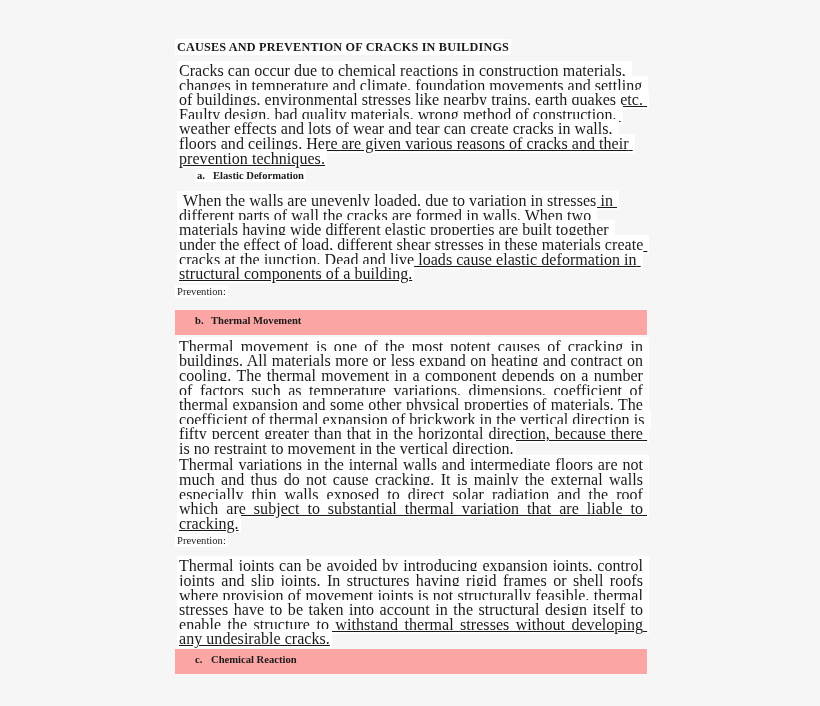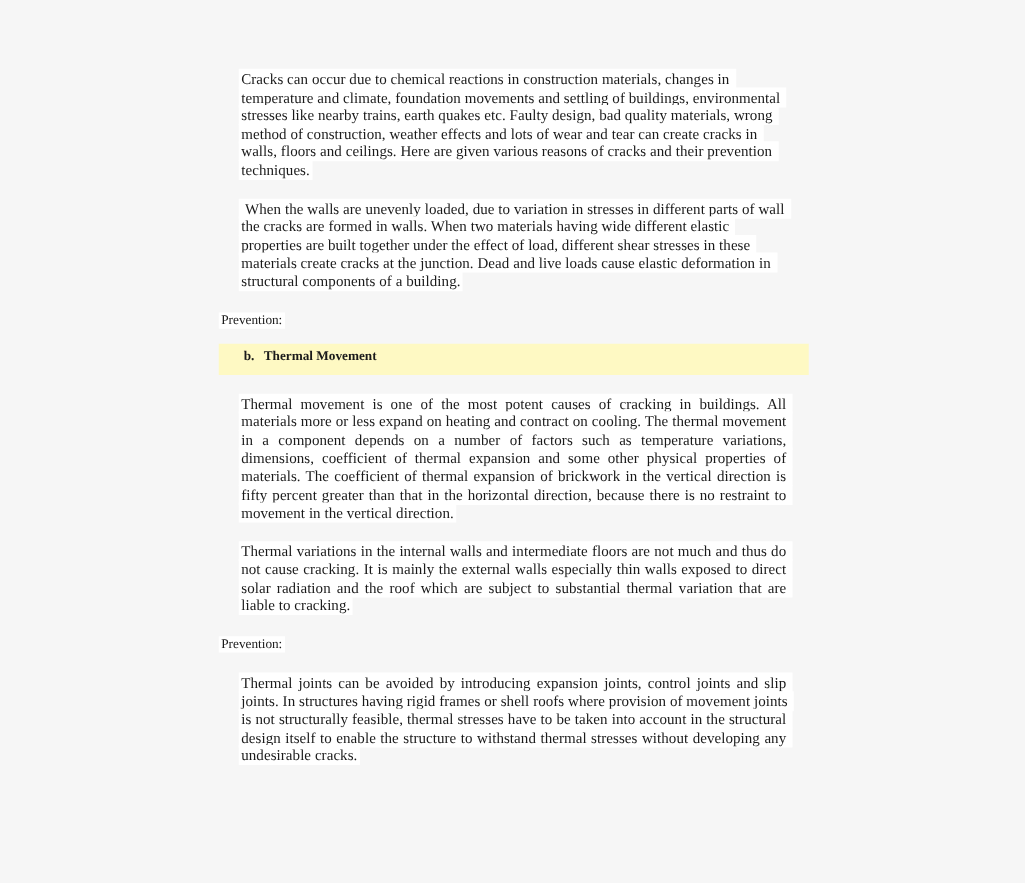--- a/index.html
+++ b/index.html
@@ -28,42 +28,43 @@
     box-decoration-break: clone;
   }
   .title {
     font-weight: bold;
     font-size: 12.2px;
     line-height: 15px;
     letter-spacing: 0.2px;
     margin: 0 0 9px 0;
   }
   p.body-par {
-    font-size: 12px;
+    font-size: 16px;
     line-height: 14.6px;
-    margin: 16px;
+    margin: 2px;
     letter-spacing: 0.05px;
     white-space: pre-wrap;
+    text-decoration: underline;
   }
   .justify {
     text-align: justify;
   }
   .sec-head {
     font-weight: bold;
     font-size: 10.6px;
     line-height: 15px;
     padding-left: 20px;
     margin: 0;
   }
   .sec-head .letter {
     display: inline-block;
     width: 16px;
   }
   .band {
-    background: #fef9c3;
+    background: #fca5a5;
     padding: 3px 0 7px 0;
   }
   .prev-label {
     font-weight: normal;
     font-size: 10.6px;
     line-height: 15px;
     margin: 0;
   }
   .mb-15 { margin-bottom: 15px; }
   .mb-13 { margin-bottom: 13px; }
@@ -71,36 +72,41 @@
   .mb-9  { margin-bottom: 9px; }
   .mb-7  { margin-bottom: 7px; }
   .mb-5  { margin-bottom: 5px; }
   .mb-4  { margin-bottom: 4px; }
 </style>
 </head>
 <body>
 
 <div class="page">
 
+  <h1 class="title"><span class="hl">CAUSES AND PREVENTION OF CRACKS IN BUILDINGS</span></h1>
 
   <p class="body-par mb-15"><span class="hl">Cracks can occur due to chemical reactions in construction materials, changes in temperature and climate, foundation movements and settling of buildings, environmental stresses like nearby trains, earth quakes etc. Faulty design, bad quality materials, wrong method of construction, weather effects and lots of wear and tear can create cracks in walls, floors and ceilings. Here are given various reasons of cracks and their prevention techniques.</span></p>
 
+  <div class="sec-head mb-11"><span class="hl"><span class="letter">a.</span><span>Elastic Deformation</span></span></div>
 
   <p class="body-par mb-7"><span class="hl"> When the walls are unevenly loaded, due to variation in stresses in different parts of wall the cracks are formed in walls. When two materials having wide different elastic properties are built together under the effect of load, different shear stresses in these materials create cracks at the junction. Dead and live loads cause elastic deformation in structural components of a building.</span></p>
 
   <div class="prev-label mb-11"><span class="hl">Prevention:</span></div>
 
 
   <div class="band mb-5">
     <div class="sec-head"><span class="letter">b.</span><span>Thermal Movement</span></div>
   </div>
 
   <p class="body-par justify mb-13"><span class="hl">Thermal movement is one of the most potent causes of cracking in buildings. All materials more or less expand on heating and contract on cooling. The thermal movement in a component depends on a number of factors such as temperature variations, dimensions, coefficient of thermal expansion and some other physical properties of materials. The coefficient of thermal expansion of brickwork in the vertical direction is fifty percent greater than that in the horizontal direction, because there is no restraint to movement in the vertical direction.</span></p>
 
   <p class="body-par justify mb-13"><span class="hl">Thermal variations in the internal walls and intermediate floors are not much and thus do not cause cracking. It is mainly the external walls especially thin walls exposed to direct solar radiation and the roof which are subject to substantial thermal variation that are liable to cracking.</span></p>
 
   <div class="prev-label mb-11"><span class="hl">Prevention:</span></div>
 
   <p class="body-par justify mb-4"><span class="hl">Thermal joints can be avoided by introducing expansion joints, control joints and slip joints. In structures having rigid frames or shell roofs where provision of movement joints is not structurally feasible, thermal stresses have to be taken into account in the structural design itself to enable the structure to withstand thermal stresses without developing any undesirable cracks.</span></p>
 
+  <div class="band mb-7">
+    <div class="sec-head"><span class="letter">c.</span><span>Chemical Reaction</span></div>
+  </div>
 
 
 </div>
 
 </body></html>

